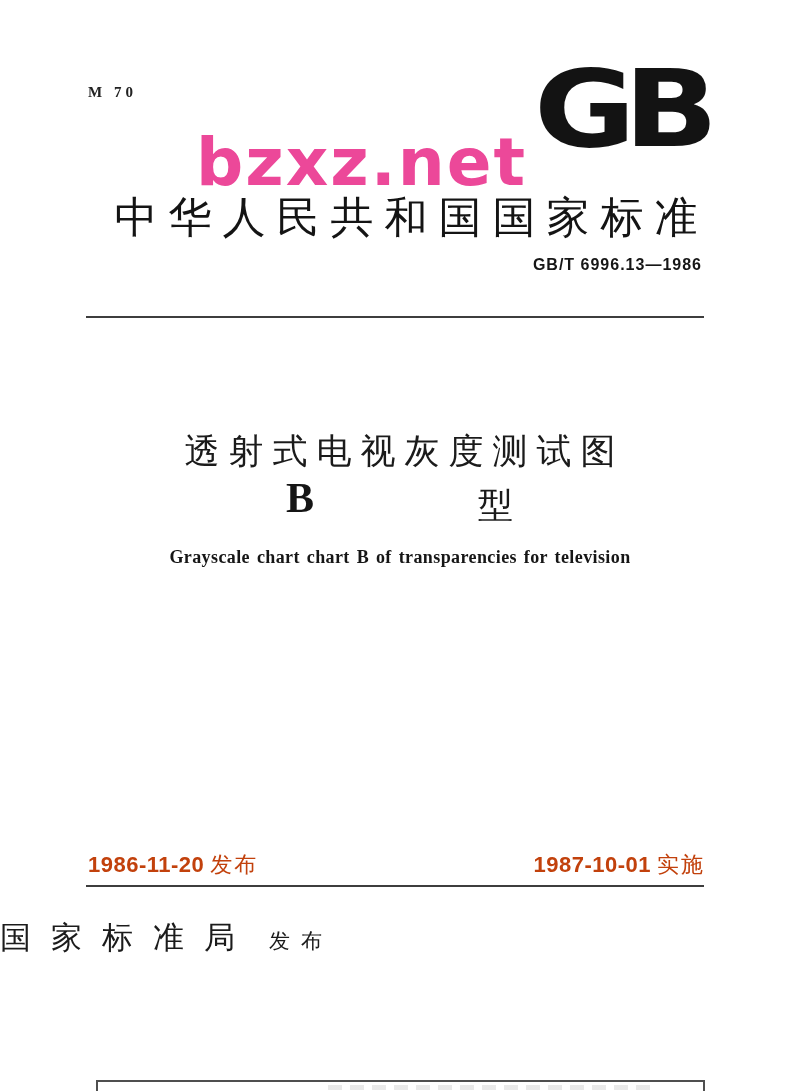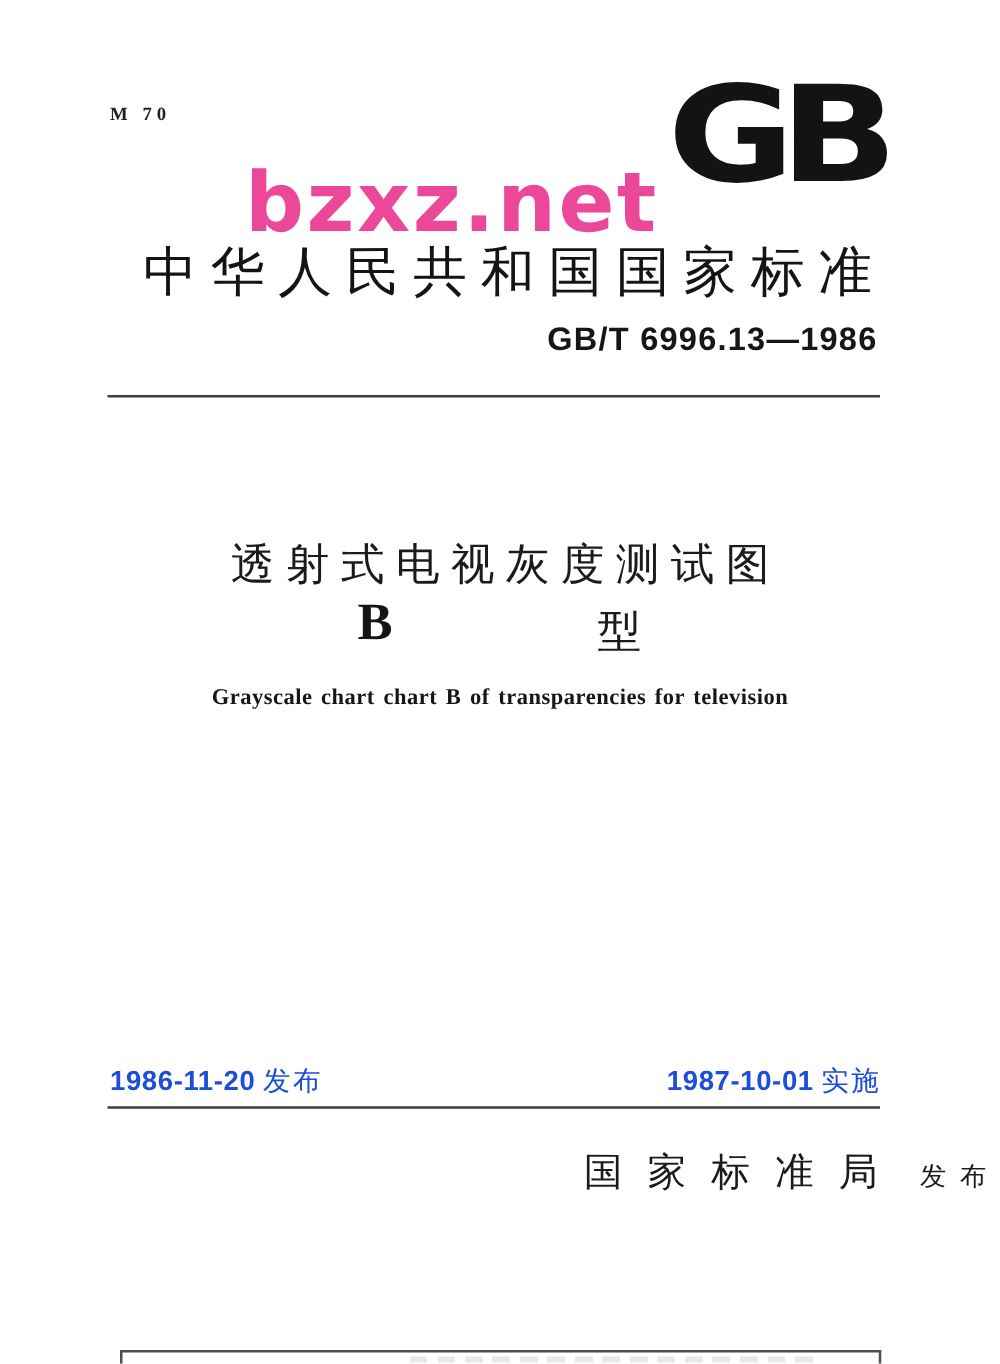--- a/index.html
+++ b/index.html
@@ -55,21 +55,21 @@
     padding-left:23px;
     box-sizing:border-box;
     color:#141414;
     z-index:2;
     white-space:nowrap;
   }
 
   
   .std-number{
     position:absolute;right:98px;top:256px;
-    font-size:26px;font-weight:bold;
+    font-size:16px;font-weight:bold;
     letter-spacing:1px;
     color:#161616;
     z-index:2;
   }
 
   .rule{
     position:absolute;left:86px;width:618px;height:2px;
     background:#3d3d3d;
   }
   .rule-top{top:316px;}
@@ -108,30 +108,30 @@
     letter-spacing:0.4px;
     word-spacing:2px;
     color:#161616;
   }
 
   
   .dates-row{
     position:absolute;left:88px;right:95px;top:850px;
     display:flex;justify-content:space-between;align-items:center;
     font-size:22px;
-    color:#1d4ed8;
+    color:#c2410c;
   }
   .date-group{display:inline-flex;align-items:baseline;gap:6px;}
   .date-num{font-weight:600;letter-spacing:0.5px;}
   .date-label{font-size:22px;letter-spacing:2px;}
 
   
   .publisher-row{
     position:absolute;left:0;top:917px;width:800px;
-    text-align:right;
+    text-align:left;
     white-space:nowrap;
     color:#1b1b1b;
   }
   .publisher-name{
     font-size:31px;
     letter-spacing:20px;
   }
   .publisher-action{
     font-size:21px;
     letter-spacing:11px;

